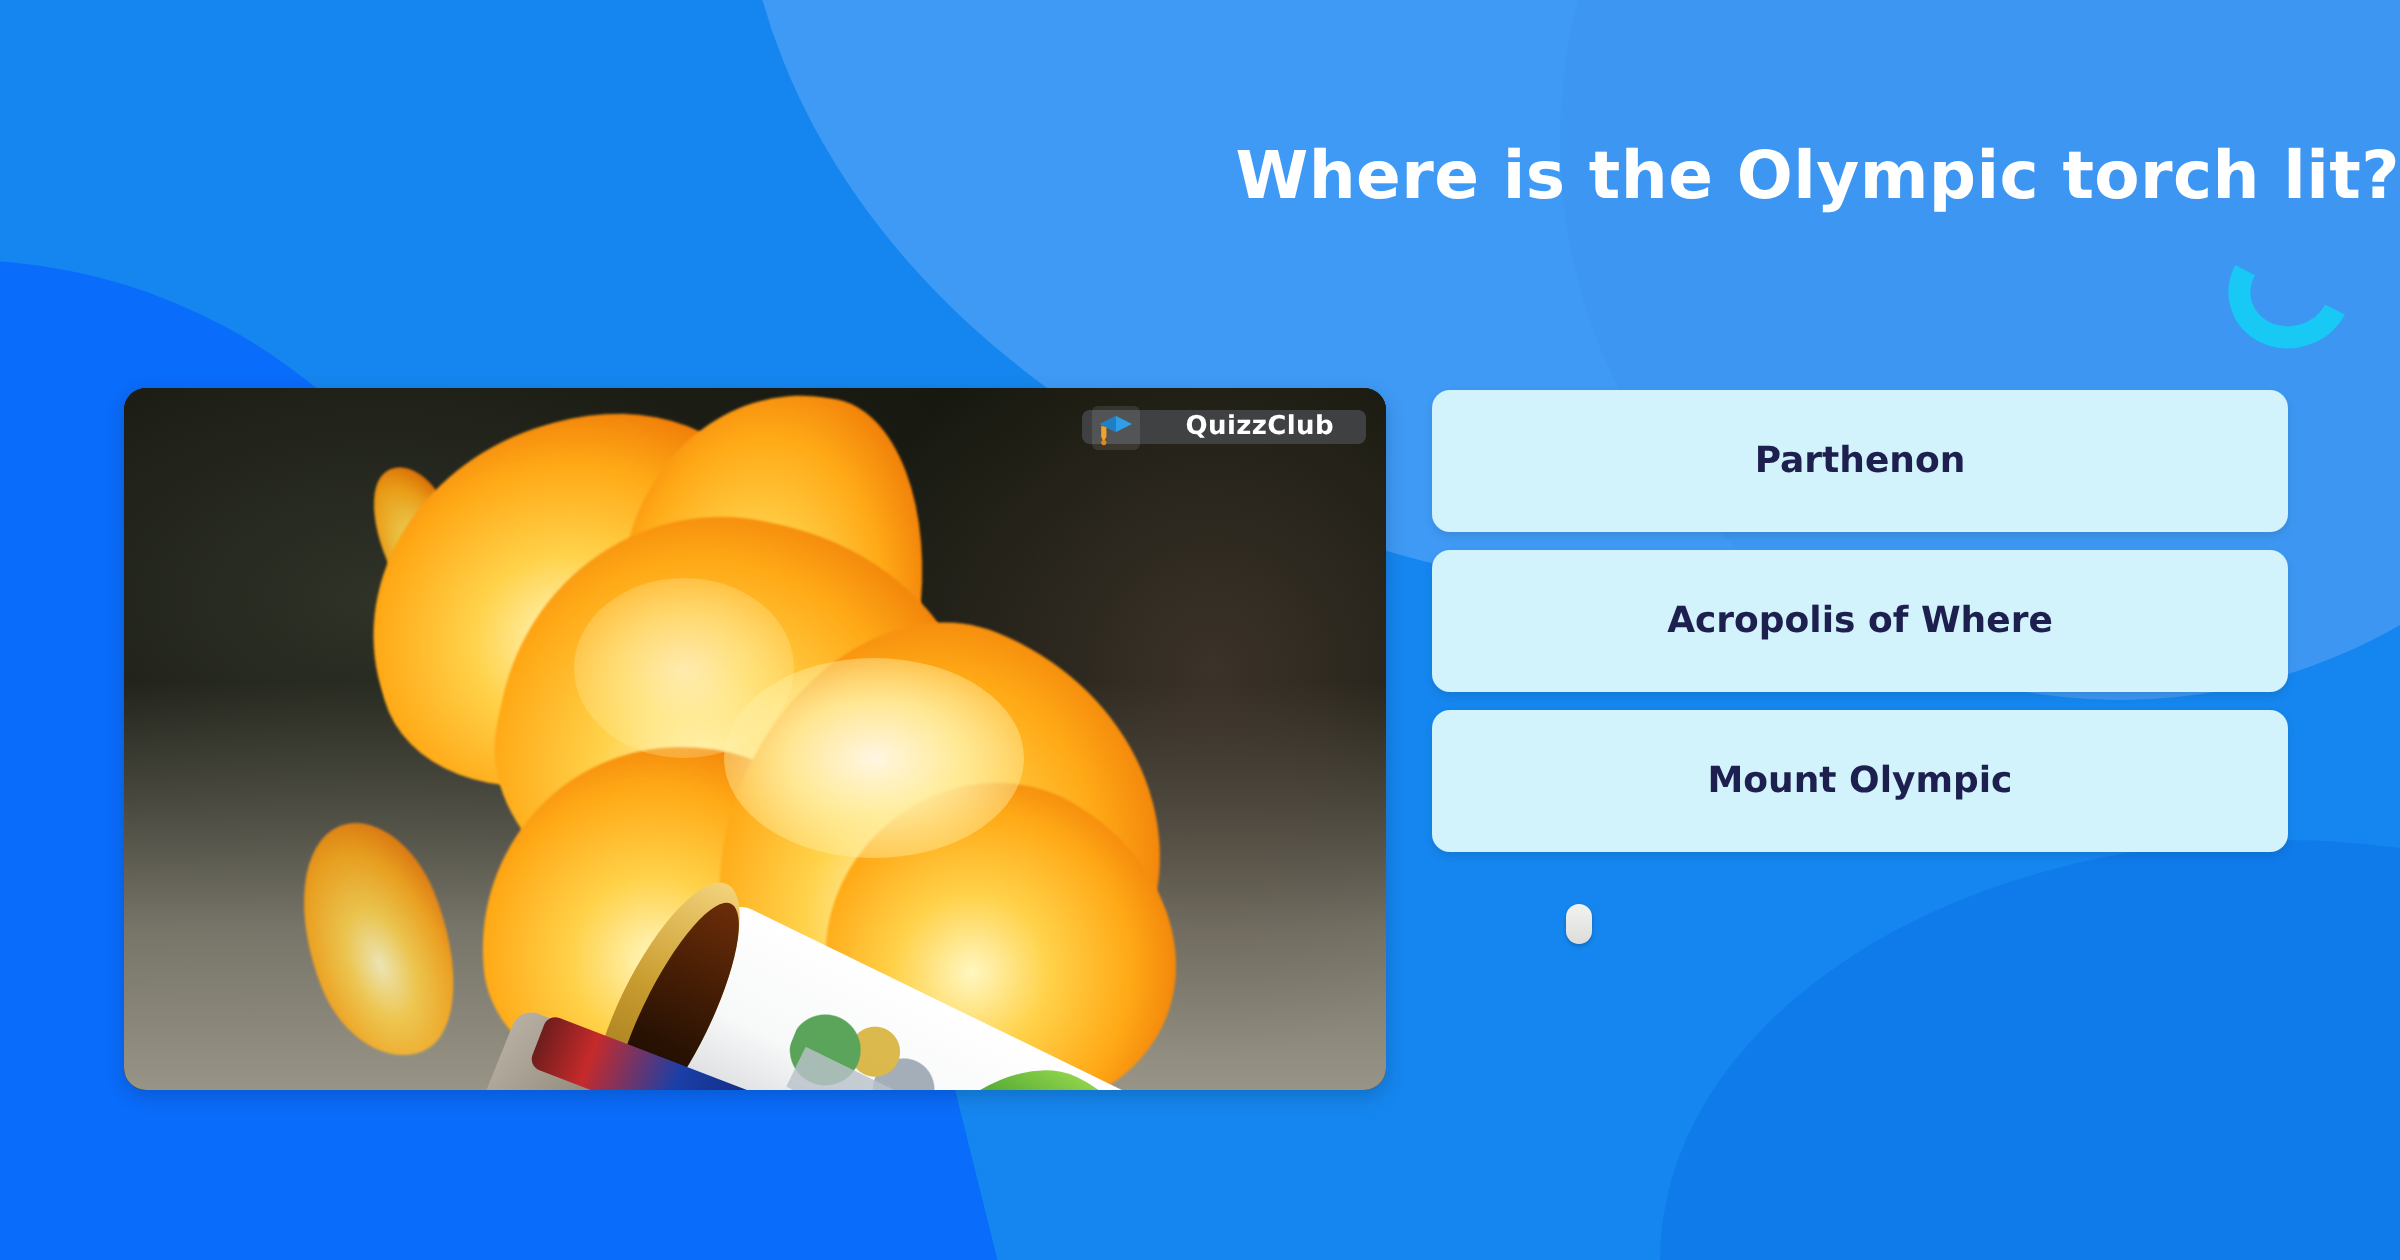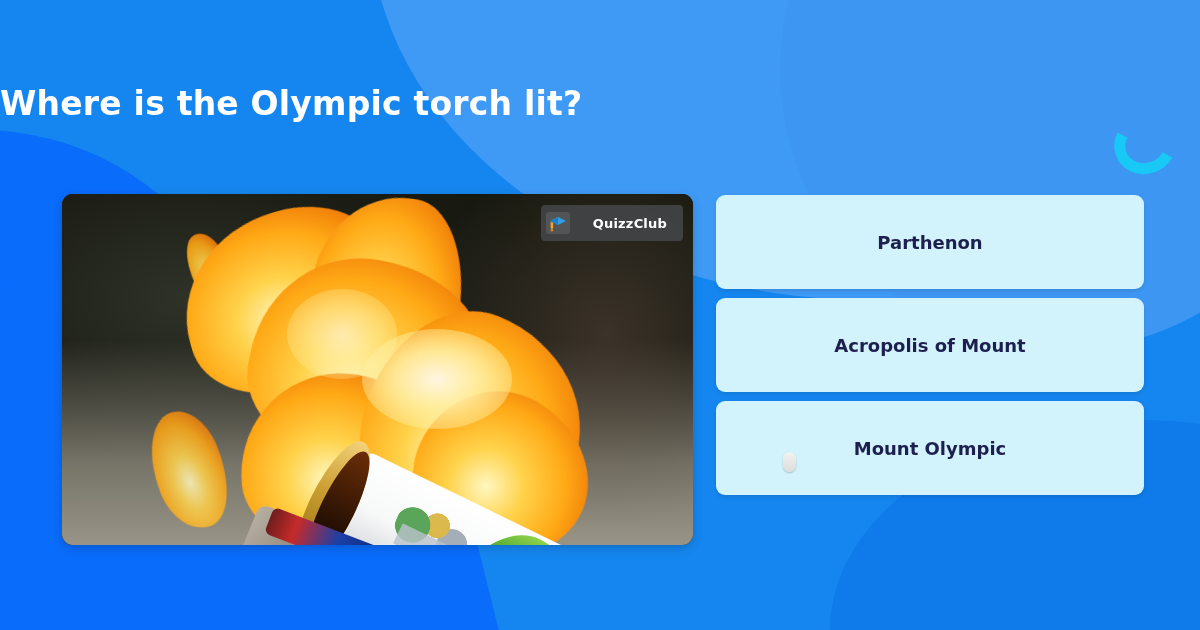--- a/index.html
+++ b/index.html
@@ -49,22 +49,22 @@
     border:11px solid #18c8f5;
     border-top-color:transparent;
     border-right-color:transparent;
     border-radius:50%;
     transform:rotate(-18deg);
   }
 
   
   #title {
     position:absolute;
-    top:84px; left:0; right:0;
-    text-align:left;
+    top:68px; left:0; right:0;
+    text-align:right;
     color:#ffffff;
     font-size:33px;
     font-weight:bold;
     letter-spacing:.2px;
     z-index:5;
   }
 
   
   #card {
     position:absolute;
@@ -187,21 +187,21 @@
     width:124px; height:28px;
     background:linear-gradient(90deg,#6e1d1d 0%,#c62a2a 22%,#1b3fa8 58%,#0e2474 100%);
     border-radius:6px;
     transform:rotate(-5deg);
   }
 
   
   #badge {
     position:absolute; right:10px; top:11px;
     display:flex; align-items:center; gap:23px;
-    height:36px; padding:0 16px 0 5px;
+    height:17px; padding:0 16px 0 5px;
     background:rgba(70,72,76,.82);
     border-radius:4px;
     z-index:6;
   }
   #badge .cap-wrap {
     width:24px; height:22px;
     display:flex; align-items:center; justify-content:center;
     background:rgba(255,255,255,.10);
     border-radius:3px;
   }
@@ -211,21 +211,21 @@
 
   
   #answers {
     position:absolute;
     left:716px; top:195px;
     width:428px;
     display:flex; flex-direction:column; gap:9px;
     z-index:5;
   }
   .answer {
-    height:94px;
+    height:71px;
     background:#d2f2fc;
     border-radius:9px;
     display:flex; align-items:center; justify-content:center;
     color:#1d1f4e;
     font-size:18px;
     font-weight:bold;
     box-shadow:0 2px 4px rgba(0,0,0,.10);
     cursor:pointer;
   }
 
@@ -296,20 +296,20 @@
     </span>
     <span class="brand">QuizzClub</span>
   </div>
 </div>
 
 <div id="answers">
   <div class="answer">
     <span>Parthenon</span>
   </div>
   <div class="answer">
-    <span>Acropolis of Mount</span>
+    <span>Acropolis of Where</span>
   </div>
   <div class="answer">
     <span>Mount Olympic</span>
   </div>
 </div>
 
 <div id="nub"></div>
 
 </body></html>

